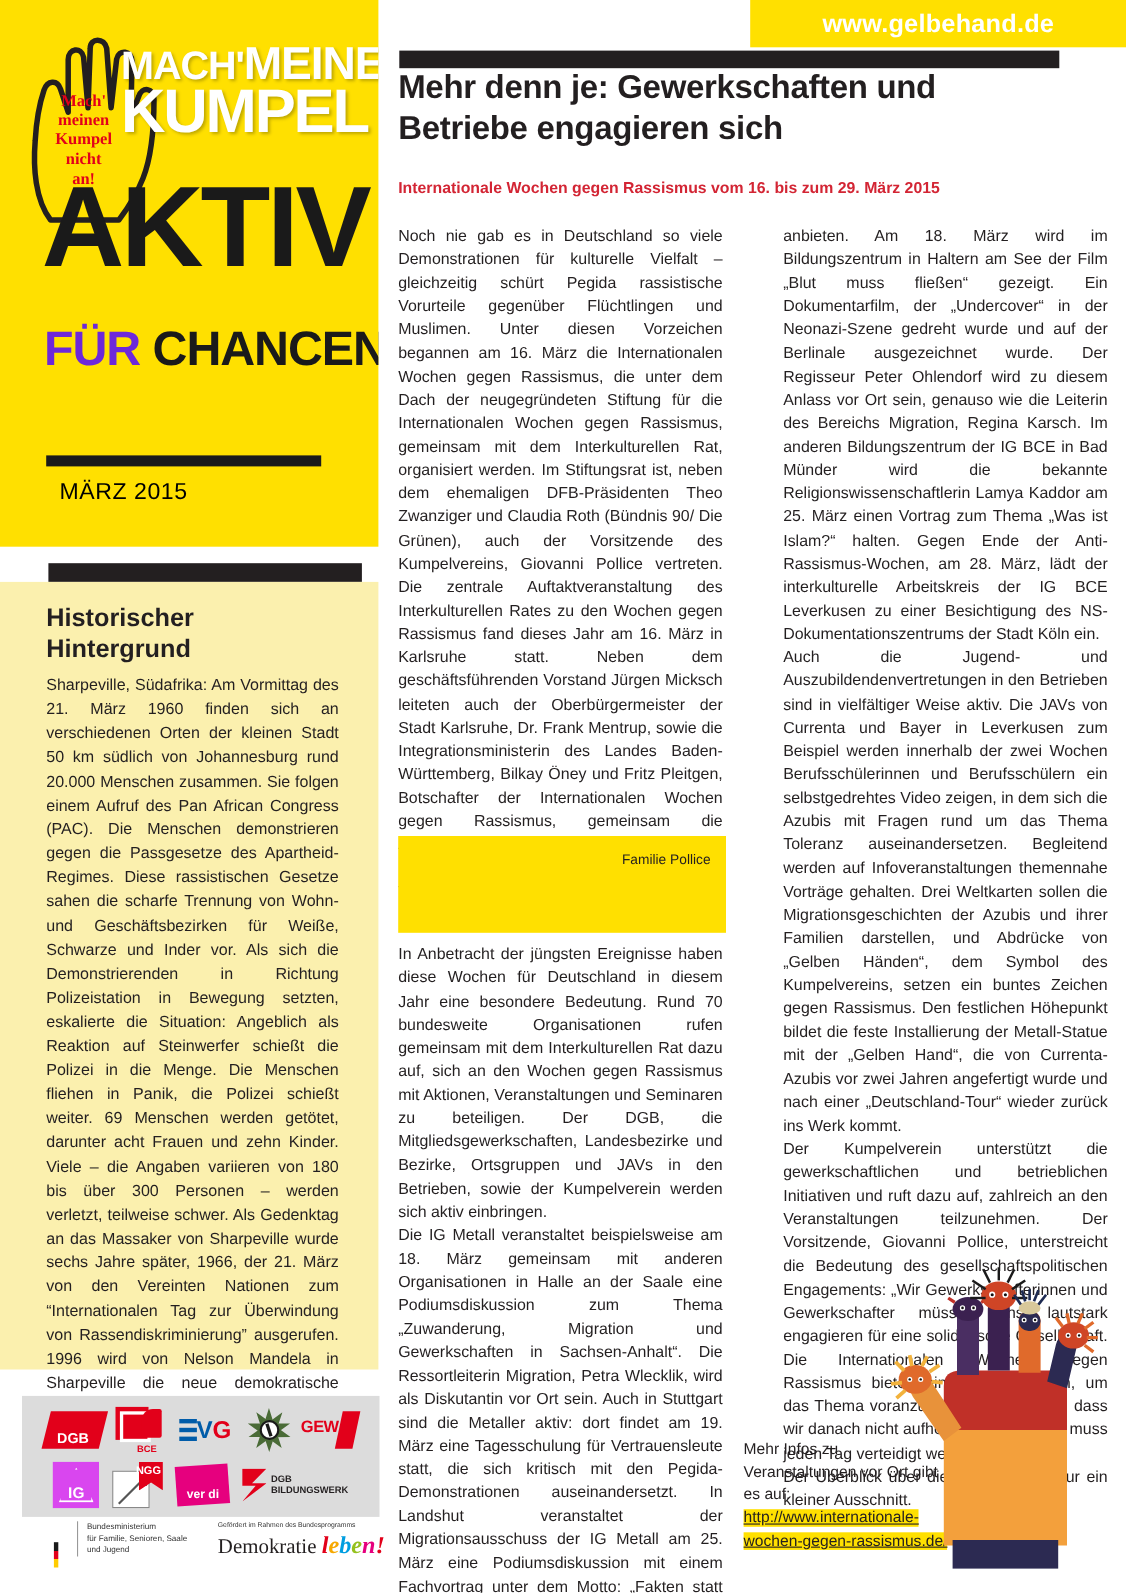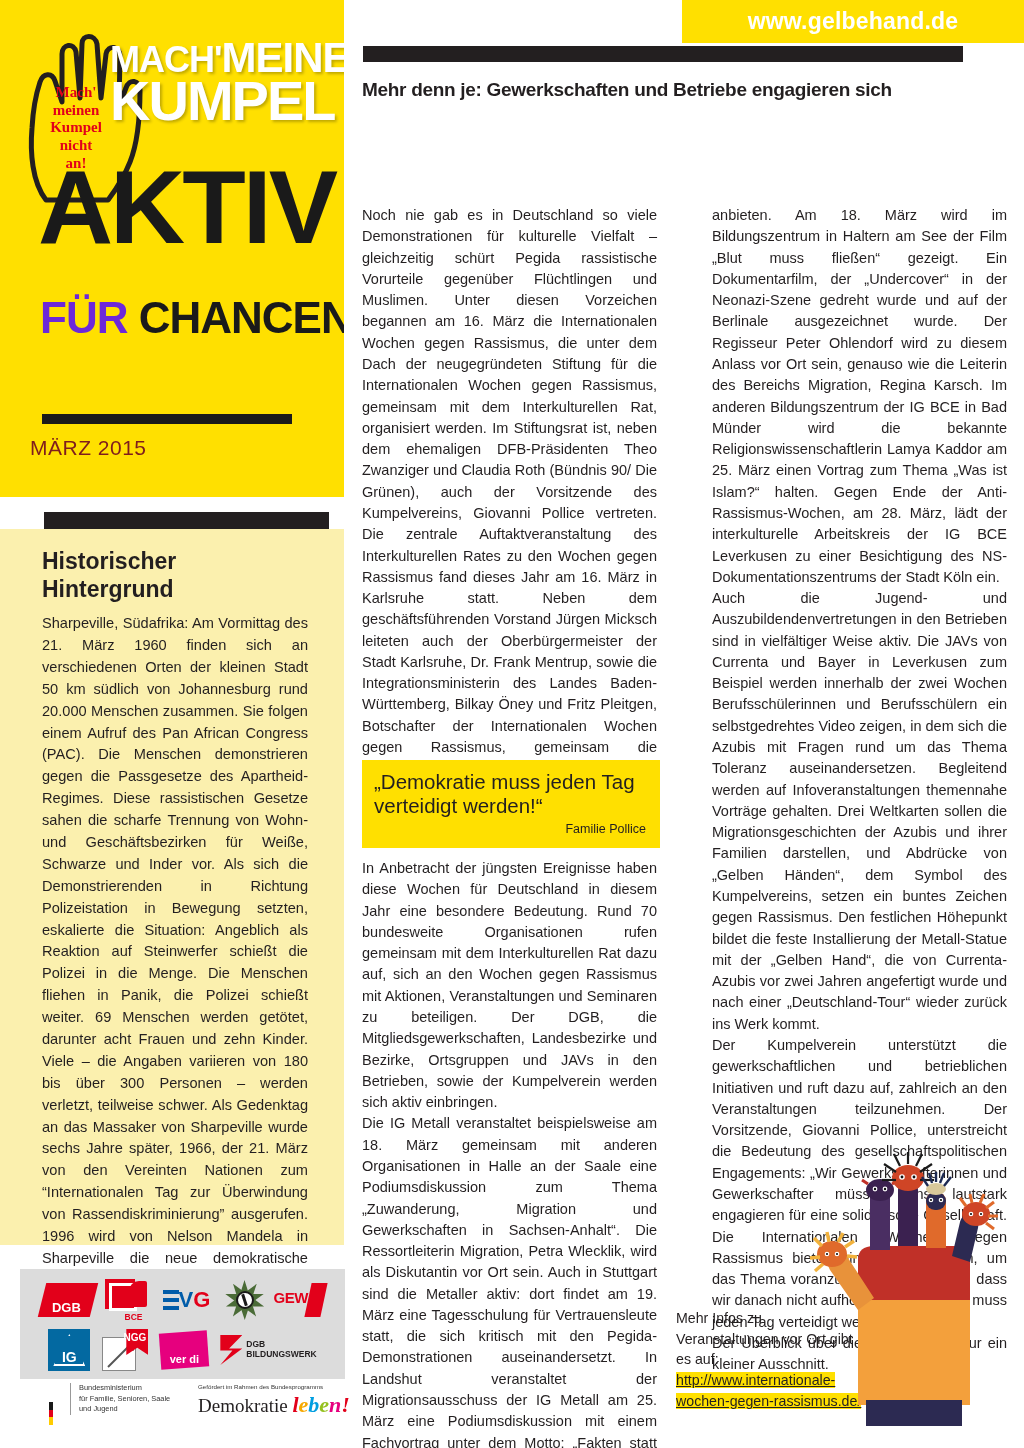--- a/index.html
+++ b/index.html
@@ -71,22 +71,22 @@
   .mh-gleich {
     position:absolute; left:40px; top:345px;
     color:#E2001A; font-weight:bold; font-size:50px; line-height:1;
     letter-spacing:-1px; white-space:nowrap;
   }
   .mh-rule {
     position:absolute; left:42px; top:414px; width:250px; height:10px;
     background:#1a1a1a;
   }
   .mh-date {
-    position:absolute; left:30px; top:436px;
-    color:#7f1d1d; font-size:21px; font-weight:normal; letter-spacing:.5px;
+    position:absolute; left:54px; top:436px;
+    color:#000000; font-size:21px; font-weight:normal; letter-spacing:.5px;
   }
 
   
   .sidebar-rule {
     position:absolute; left:44px; top:512px; width:285px; height:17px;
     background:#231f20;
   }
   .sidebar {
     position:absolute; left:0; top:529px; width:344px; height:716px;
     background:#FBF0AE; padding: 18px 36px 10px 42px;
@@ -142,21 +142,21 @@
     background:#fff; border:2.5px solid #1a1a1a; border-radius:50%; }
   .lg-gdp .ctr:after { content:""; position:absolute; left:5px; top:1px; width:3px; height:12px;
     background:#1a1a1a; transform: rotate(-18deg); }
 
   .lg-gew { width:50px; height:34px; position:relative; }
   .lg-gew .bar { position:absolute; right:0; top:0; width:16px; height:34px;
     background:#E2001A; transform: skewX(-12deg); }
   .lg-gew b { position:absolute; left:0; top:6px; color:#E2001A; font-size:15px;
     letter-spacing:-.5px; }
 
-  .lg-igm { width:42px; height:42px; background:#0369a1; position:relative; }
+  .lg-igm { width:42px; height:42px; background:#d946ef; position:relative; }
   .lg-igm:after { content:""; position:absolute; left:5px; top:5px; right:5px; bottom:5px;
     border:2px solid #fff; clip-path: polygon(50% 0,100% 100%,0 100%); }
   .lg-igm b { position:absolute; left:0; right:0; bottom:6px; text-align:center;
     color:#fff; font-size:14px; }
 
   .lg-ngg { width:46px; height:42px; position:relative; }
   .lg-ngg .sq { position:absolute; left:0; top:8px; width:34px; height:34px;
     border:1.5px solid #888; background:#fff;}
   .lg-ngg .ar { position:absolute; left:4px; top:12px; width:28px; height:28px; }
   .lg-ngg .flag { position:absolute; right:0; top:0; width:22px; height:26px;
@@ -196,22 +196,22 @@
   .demokratie .big .c1{color:#E2001A;} .demokratie .big .c2{color:#F6A800;}
   .demokratie .big .c3{color:#009EE0;} .demokratie .big .c4{color:#95C11F;}
   .demokratie .big .c5{color:#E6007E;} .demokratie .big .c6{color:#E2001A;}
 
   
   .topbar {
     position:absolute; left:363px; top:46px; width:600px; height:16px;
     background:#231f20;
   }
   .headline {
-    position:absolute; left:362px; top:78px; width:560px;
-    color:#231f20; font-size:19px; font-weight:bold; line-height:1.22;
+    position:absolute; left:362px; top:62px; width:560px;
+    color:#231f20; font-size:30px; font-weight:bold; line-height:1.22;
     letter-spacing:-.3px;
   }
   .subhead {
     position:absolute; left:362px; top:163px; width:600px;
     color:#D32534; font-size:14.4px; font-weight:bold;
   }
 
   .col {
     position:absolute; top:205px; width:295px;
     color:#231f20; font-size:14.5px; line-height:1.468;
@@ -361,27 +361,27 @@
     <div class="small">Gefördert im Rahmen des Bundesprogramms</div>
     <div class="big">
       <span>Demokratie</span>
       <span class="leben"><span class="c1">l</span><span class="c2">e</span><span class="c3">b</span><span class="c4">e</span><span class="c5">n</span><span class="c6">!</span></span>
     </div>
   </div>
 
   <div class="topbar"></div>
 
   <div class="headline">Mehr denn je: Gewerkschaften und Betriebe engagieren sich</div>
+  <div class="subhead">Internationale Wochen gegen Rassismus vom 16. bis zum 29. März 2015</div>
 
   <div class="col left">
     <p>Noch nie gab es in Deutschland so viele Demonstrationen für kulturelle Vielfalt – gleichzeitig schürt Pegida rassistische Vorurteile gegenüber Flüchtlingen und Muslimen. Unter diesen Vorzeichen begannen am 16. März die Internationalen Wochen gegen Rassismus, die unter dem Dach der neugegründeten Stiftung für die Internationalen Wochen gegen Rassismus, gemeinsam mit dem Interkulturellen Rat, organisiert werden. Im Stiftungsrat ist, neben dem ehemaligen DFB-Präsidenten Theo Zwanziger und Claudia Roth (Bündnis 90/ Die Grünen), auch der Vorsitzende des Kumpelvereins, Giovanni Pollice vertreten. Die zentrale Auftaktveranstaltung des Interkulturellen Rates zu den Wochen gegen Rassismus fand dieses Jahr am 16. März in Karlsruhe statt. Neben dem geschäftsführenden Vorstand Jürgen Micksch leiteten auch der Oberbürgermeister der Stadt Karlsruhe, Dr. Frank Mentrup, sowie die Integrationsministerin des Landes Baden-Württemberg, Bilkay Öney und Fritz Pleitgen, Botschafter der Internationalen Wochen gegen Rassismus, gemeinsam die Aktionswochen ein. Der Kumpelverein war bei der Auftaktveranstaltung durch den Vorsitzenden Giovanni Pollice präsent.</p>
   </div>
 
   <div class="quote-box">
-    <div class="q">„Demokratie muss jeden Tag verteidigt werden!“</div>
     <div class="src">Familie Pollice</div>
   </div>
 
   <div class="col left2">
     <p>In Anbetracht der jüngsten Ereignisse haben diese Wochen für Deutschland in diesem Jahr eine besondere Bedeutung. Rund 70 bundesweite Organisationen rufen gemeinsam mit dem Interkulturellen Rat dazu auf, sich an den Wochen gegen Rassismus mit Aktionen, Veranstaltungen und Seminaren zu beteiligen. Der DGB, die Mitgliedsgewerkschaften, Landesbezirke und Bezirke, Ortsgruppen und JAVs in den Betrieben, sowie der Kumpelverein werden sich aktiv einbringen.</p>
     <p>Die IG Metall veranstaltet beispielsweise am 18. März gemeinsam mit anderen Organisationen in Halle an der Saale eine Podiumsdiskussion zum Thema „Zuwanderung, Migration und Gewerkschaften in Sachsen-Anhalt“. Die Ressortleiterin Migration, Petra Wlecklik, wird als Diskutantin vor Ort sein. Auch in Stuttgart sind die Metaller aktiv: dort findet am 19. März eine Tagesschulung für Vertrauensleute statt, die sich kritisch mit den Pegida-Demonstrationen auseinandersetzt. In Landshut veranstaltet der Migrationsausschuss der IG Metall am 25. März eine Podiumsdiskussion mit einem Fachvortrag unter dem Motto: „Fakten statt Phrasen“. Auch die IG BCE wird zahlreiche Veranstaltungen im Zeitraum der Wochen gegen Rassismus</p>
   </div>
 
   <div class="col right">
     <p>anbieten. Am 18. März wird im Bildungszentrum in Haltern am See der Film „Blut muss fließen“ gezeigt. Ein Dokumentarfilm, der „Undercover“ in der Neonazi-Szene gedreht wurde und auf der Berlinale ausgezeichnet wurde. Der Regisseur Peter Ohlendorf wird zu diesem Anlass vor Ort sein, genauso wie die Leiterin des Bereichs Migration, Regina Karsch. Im anderen Bildungszentrum der IG BCE in Bad Münder wird die bekannte Religionswissenschaftlerin Lamya Kaddor am 25. März einen Vortrag zum Thema „Was ist Islam?“ halten. Gegen Ende der Anti-Rassismus-Wochen, am 28. März, lädt der interkulturelle Arbeitskreis der IG BCE Leverkusen zu einer Besichtigung des NS-Dokumentationszentrums der Stadt Köln ein.</p>

